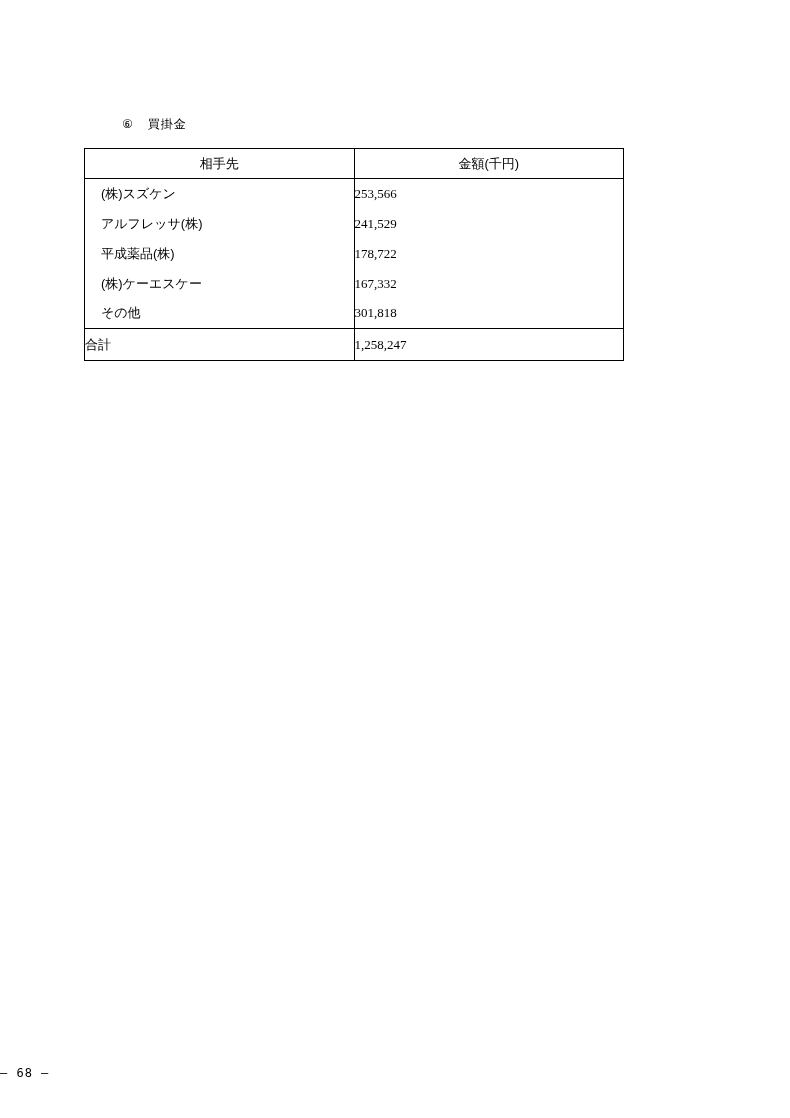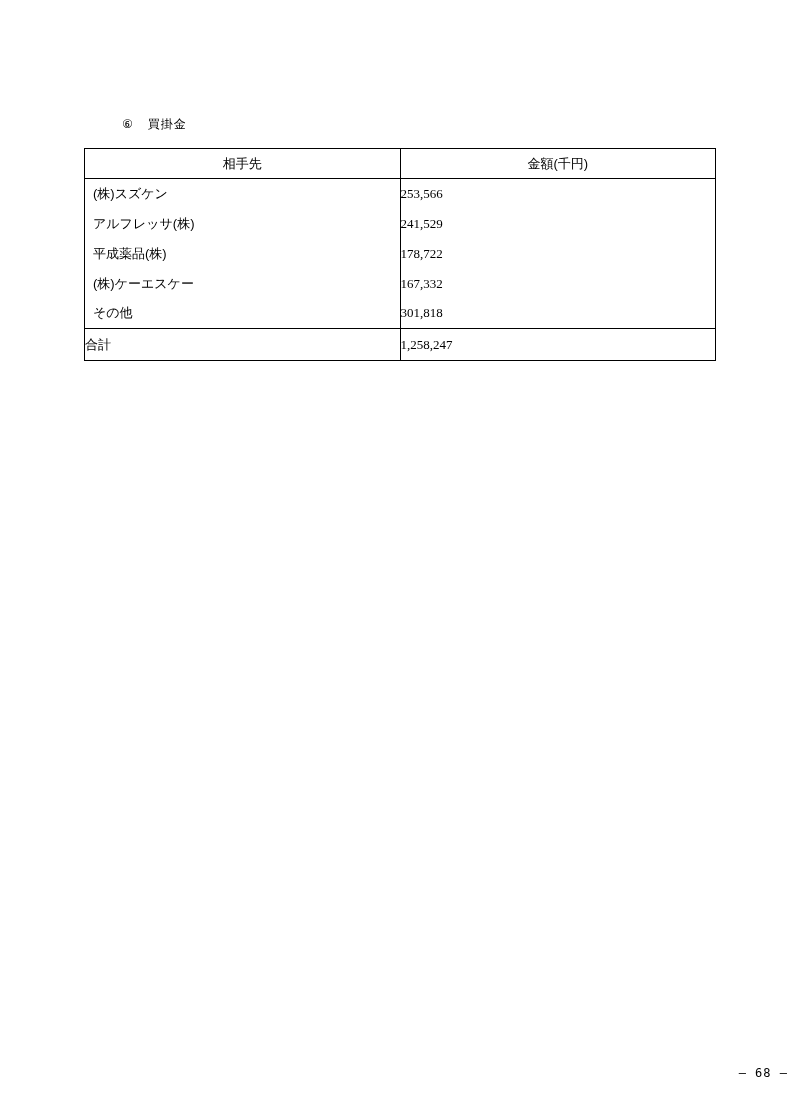--- a/index.html
+++ b/index.html
@@ -18,21 +18,21 @@
     left: 122px;
     font-size: 12px;
     letter-spacing: 1px;
     white-space: nowrap;
   }
   .section-heading .section-number { margin-right: 14px; }
   table.payables {
     position: absolute;
     top: 148px;
     left: 84px;
-    width: 632px;
+    width: 540px;
     border-collapse: collapse;
     table-layout: fixed;
   }
   table.payables col { width: 50%; }
   table.payables th {
     border: 1px solid #000;
     height: 30px;
     font-weight: normal;
     font-size: 13px;
     text-align: center;
@@ -47,33 +47,33 @@
   tbody tr.data-row td {
     border-left: 1px solid #000;
     border-right: 1px solid #000;
     border-top: none;
     border-bottom: none;
   }
   tbody tr.total-row td {
     border: 1px solid #000;
     height: 32px;
   }
-  td.name-cell { padding-left: 8px; text-align: left; }
+  td.name-cell { padding-left: 16px; text-align: left; }
   td.amount-cell {
     text-align: left;
     font-family: Liberation Serif, serif;
     font-size: 12px;
   }
   td.total-label-cell { text-align: left; }
   .page-footer {
     position: absolute;
     top: 1066px;
     left: 0;
     width: 788px;
-    text-align: right;
+    text-align: left;
     font-size: 12px;
     font-family: "DejaVu Sans Mono", "Liberation Mono", monospace;
     letter-spacing: 1px;
   }
 </style>
 </head>
 <body>
 
 <div class="section-heading">
   <span class="section-number">⑥</span><span>買掛金</span>

